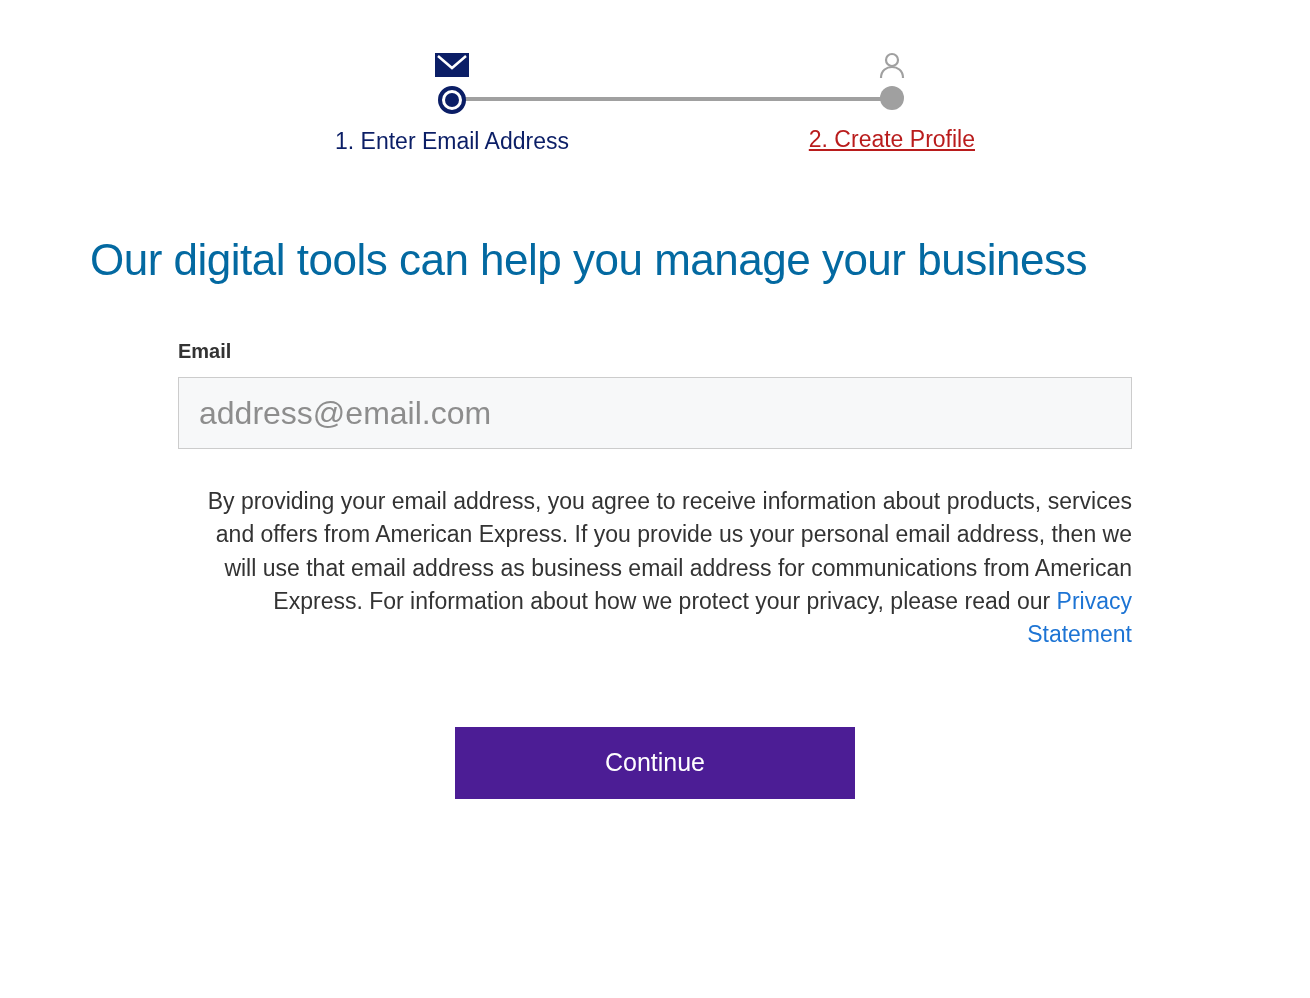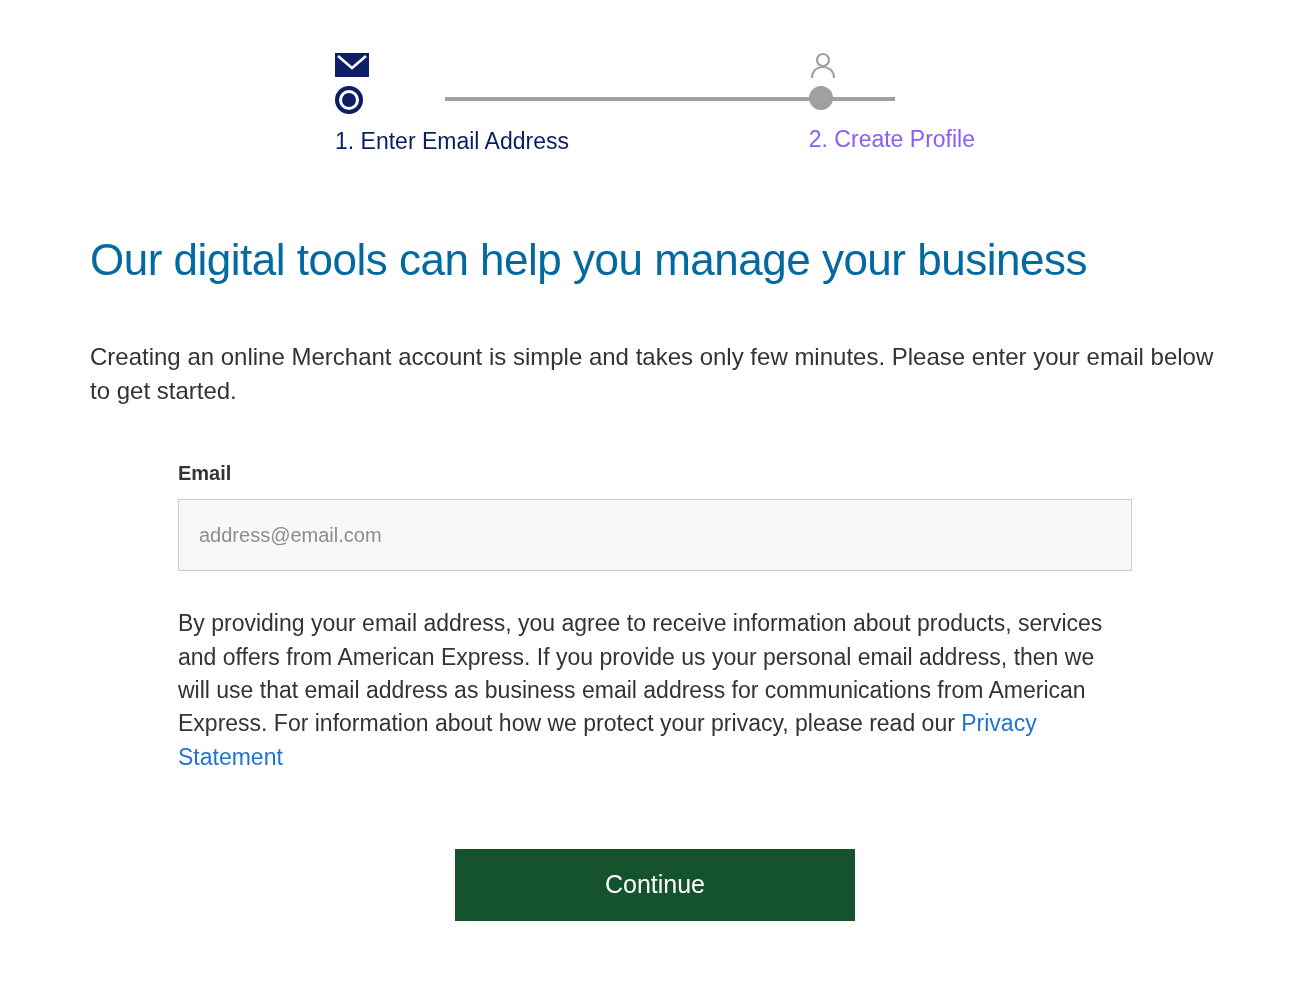--- a/index.html
+++ b/index.html
@@ -21,21 +21,21 @@
       display: flex;
       justify-content: center;
       align-items: flex-start;
       position: relative;
       margin-bottom: 80px;
       padding: 0 40px;
     }
     .step {
       display: flex;
       flex-direction: column;
-      align-items: flex-start;
+      align-items: center;
       position: relative;
       z-index: 2;
     }
     .step-icon-wrap {
       height: 30px;
       display: flex;
       align-items: center;
       justify-content: center;
       margin-bottom: 6px;
     }
@@ -59,21 +59,22 @@
       width: 24px;
       height: 24px;
       margin-bottom: 16px;
     }
     .step-label {
       font-size: 23px;
       color: #0b1e66;
       white-space: nowrap;
     }
     .step-label.inactive {
-      color: #8b5cf6;
+      color: #b91c1c;
+      text-decoration: underline;
     }
     .step-connector {
       position: absolute;
       top: 48px;
       left: 0;
       right: 0;
       height: 4px;
       background: #a0a0a0;
       z-index: 1;
     }
@@ -108,48 +109,49 @@
       font-size: 20px;
       font-weight: 700;
       color: #333;
       margin-bottom: 14px;
       display: block;
     }
     .email-input {
       width: 100%;
       height: 72px;
       padding: 0 20px;
-      font-size: 20px;
+      font-size: 32px;
       border: 1px solid #ccc;
       background: #f7f8f9;
       color: #333;
       outline: none;
     }
     .email-input::placeholder {
       color: #8d8d8d;
     }
     .disclaimer {
       font-size: 23px;
       color: #333;
       line-height: 1.45;
       margin-top: 36px;
+      text-align: right;
     }
     .disclaimer a {
       color: #1d74d4;
       text-decoration: none;
     }
     .btn-row {
       display: flex;
       justify-content: center;
       margin-top: 75px;
     }
     .continue-btn {
       width: 400px;
       height: 72px;
-      background: #14532d;
+      background: #4c1d95;
       color: #fff;
       font-size: 25px;
       border: none;
       cursor: pointer;
       display: flex;
       align-items: center;
       justify-content: center;
     }
     .envelope-icon svg, .person-icon svg {
       display: block;
@@ -185,21 +187,20 @@
           </svg>
         </div>
         <div class="step-dot inactive"></div>
         <div class="step-label inactive">2. Create Profile</div>
       </div>
     </div>
   </div>
 
   <h1 class="heading">Our digital tools can help you manage your business</h1>
 
-  <p class="subtext">Creating an online Merchant account is simple and takes only few minutes. Please enter your email below to get started.</p>
 
   <div class="form-section">
     <label class="field-label">Email</label>
     <input type="email" class="email-input" placeholder="address@email.com" style="">
 
     <p class="disclaimer">
       <span>By providing your email address, you agree to receive information about products, services and offers from American Express. If you provide us your personal email address, then we will use that email address as business email address for communications from American Express. For information about how we protect your privacy, please read our </span><a href="#">Privacy Statement</a>
     </p>
 
     <div class="btn-row">

